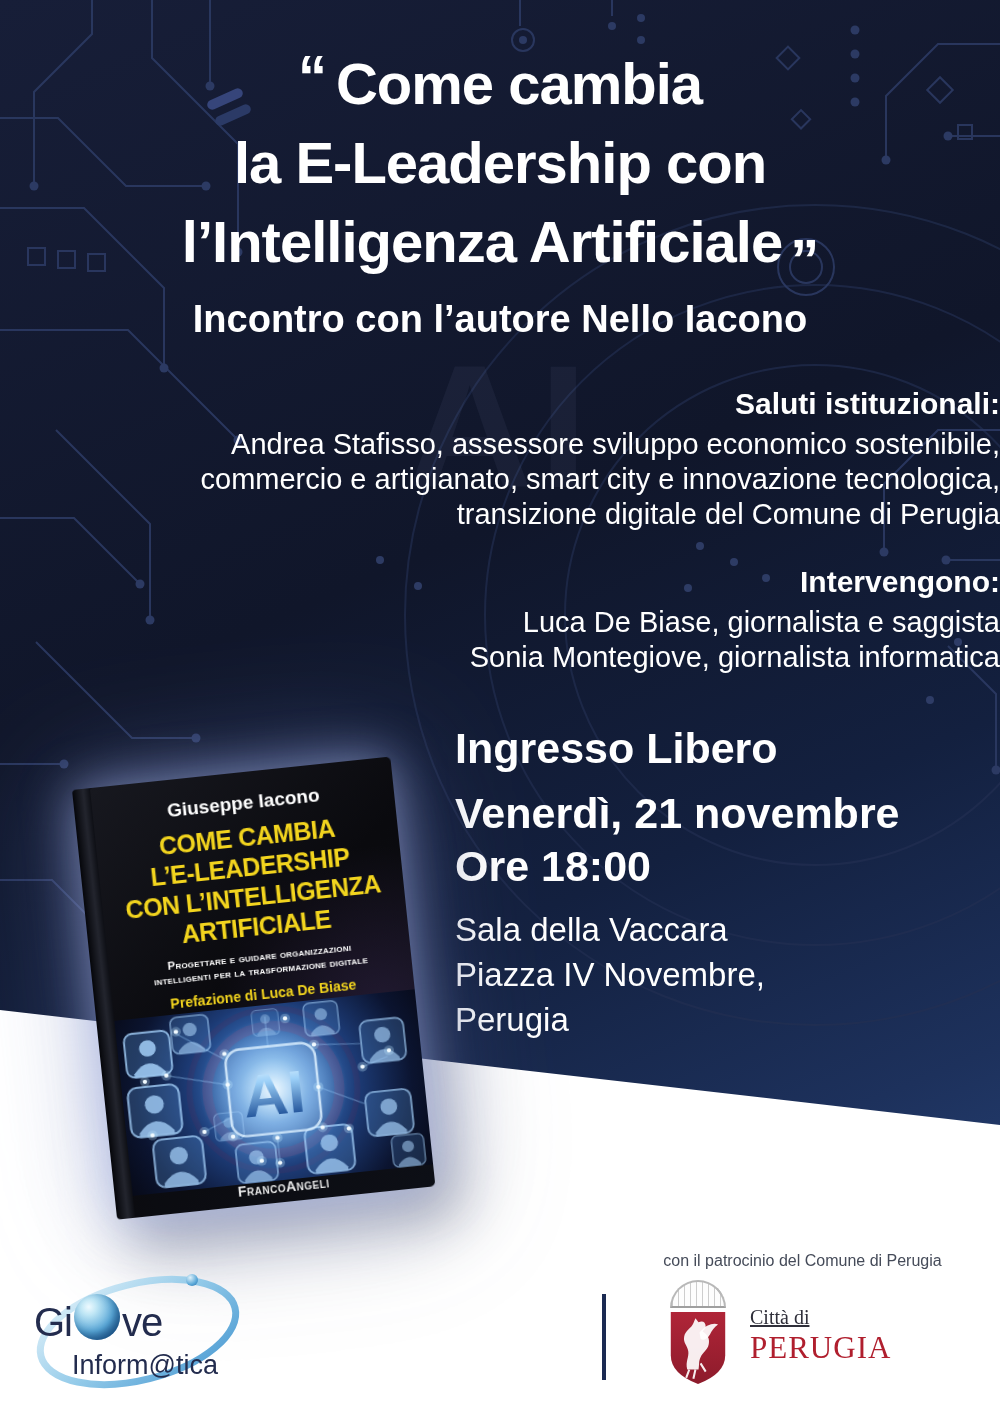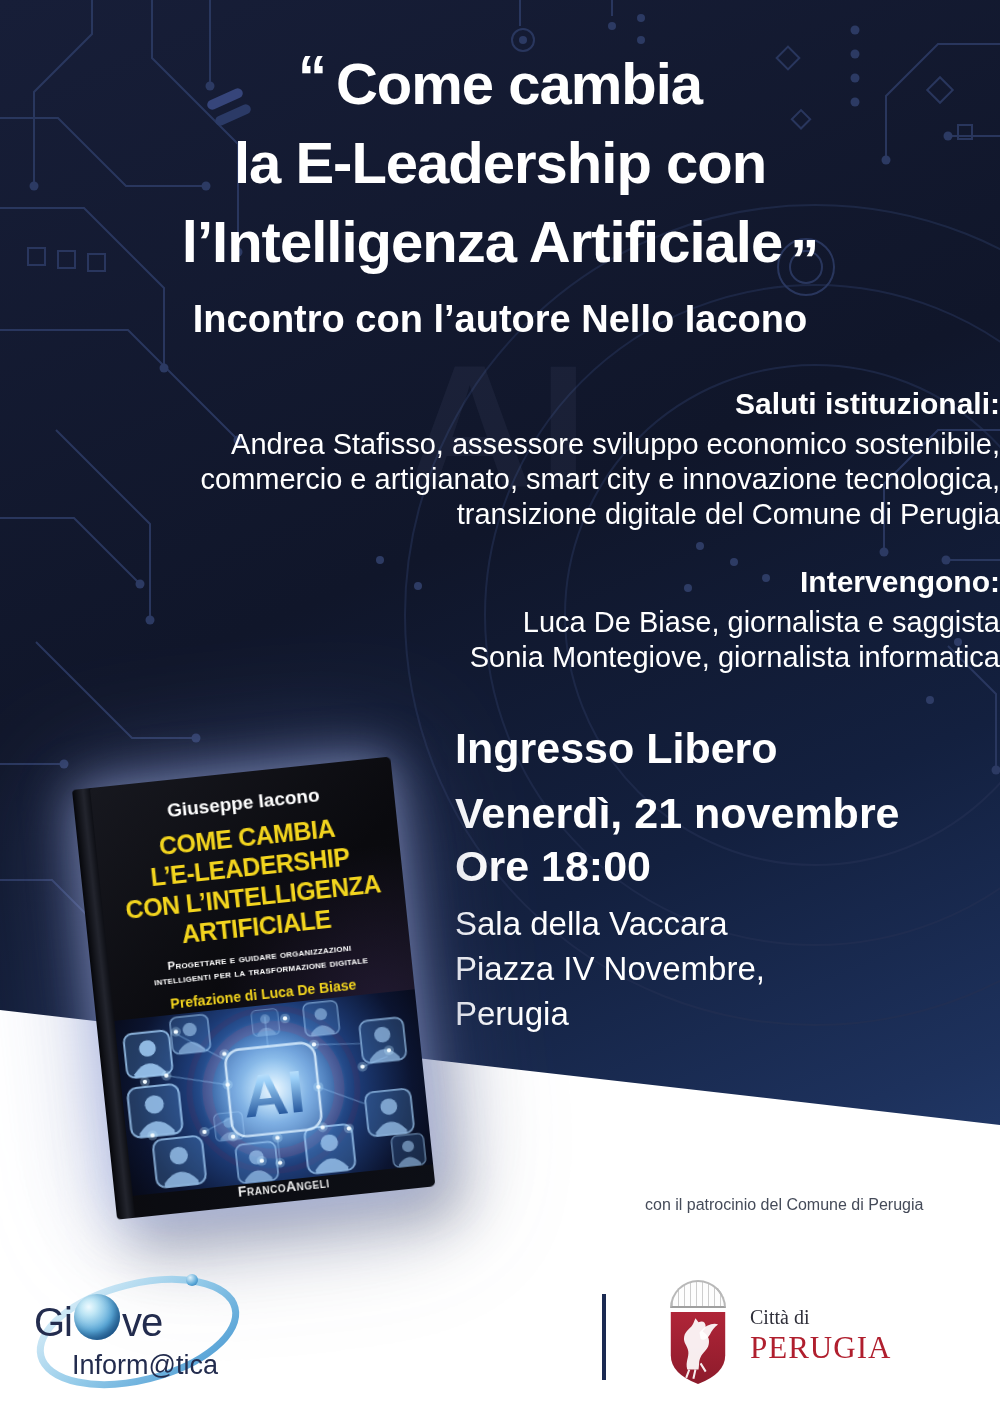--- a/index.html
+++ b/index.html
@@ -45,21 +45,21 @@
   .saluti { top:386px; }
   .interven { top:564px; }
   .blk-heading { font-size:30px; font-weight:700; margin-bottom:6px; }
   .bold { font-weight:400; }
 
   
   .event { position:absolute; left:455px; top:722px; z-index:4; color:#fff; }
   .ev-strong { font-size:43px; font-weight:700; line-height:53px; }
   .ev-admission { margin-bottom:12px; }
   .ev-normal { font-size:33px; font-weight:400; line-height:45px; }
-  .ev-venue { margin-top:8px; }
+  .ev-venue { margin-top:14px; }
 
   
   .note {
     position:absolute; left:455px; top:1128px; z-index:4;
     color:#1b2a52; font-size:26px; line-height:35px;
     font-style:italic; font-weight:700;
   }
 
   
   .book {
@@ -111,34 +111,34 @@
   .giove-sub { position:absolute; left:44px; top:88px; color:#232c4e; font-size:27px; font-weight:400; }
   .giove-sat {
     position:absolute; left:158px; top:12px; width:12px; height:12px; border-radius:50%;
     background:radial-gradient(circle at 35% 30%, #dff2fb, #5aa8d8 60%, #2a6ca8);
   }
   .finfo { position:absolute; left:252px; top:1288px; z-index:6; color:#1b2a52; }
   .finfo-label { font-size:32px; font-weight:700; }
   .finfo-phone { font-size:47px; font-weight:700; margin-top:8px; letter-spacing:1px; }
   .fdivider { position:absolute; left:602px; top:1294px; width:4px; height:86px; background:#1b2a52; z-index:6; }
   .patronage {
-    position:absolute; left:645px; top:1196px; width:315px; z-index:6;
-    font-size:16px; color:#454b59; font-weight:400;
+    position:absolute; left:645px; top:1252px; width:315px; z-index:6;
+    text-align:center; font-size:16px; color:#454b59; font-weight:400;
   }
   .perugia { position:absolute; left:660px; top:1278px; z-index:6; }
   .crown {
     position:absolute; left:10px; top:2px; width:56px; height:28px;
     border:2px solid #b5b5b5; border-bottom:2px solid #9a9a9a;
     border-radius:50% 50% 0 0 / 100% 100% 0 0;
     background:repeating-linear-gradient(90deg,#cbcbcb 0 1.5px, #fdfdfd 1.5px 6px);
     opacity:0.95;
   }
   .shield-svg { position:absolute; left:8px; top:32px; }
   .per-text { position:absolute; left:90px; top:28px; white-space:nowrap; }
-  .per-citta { font-family:"Liberation Serif", serif; font-size:20px; color:#2f2f3a; }
+  .per-citta { font-family:"Liberation Serif", serif; font-size:20px; color:#2f2f3a;text-decoration:underline; }
   .per-name  { font-family:"Liberation Serif", serif; font-size:31px; color:#b01f2e; letter-spacing:1px; margin-top:1px; }
 </style>
 </head>
 <body>
 
 <div class="poster">
 
   <div class="navy">
     <svg class="circuit" width="1000" height="1140" viewBox="0 0 1000 1140">
       <g stroke="#232f52" stroke-width="2" fill="none" opacity="0.65">

